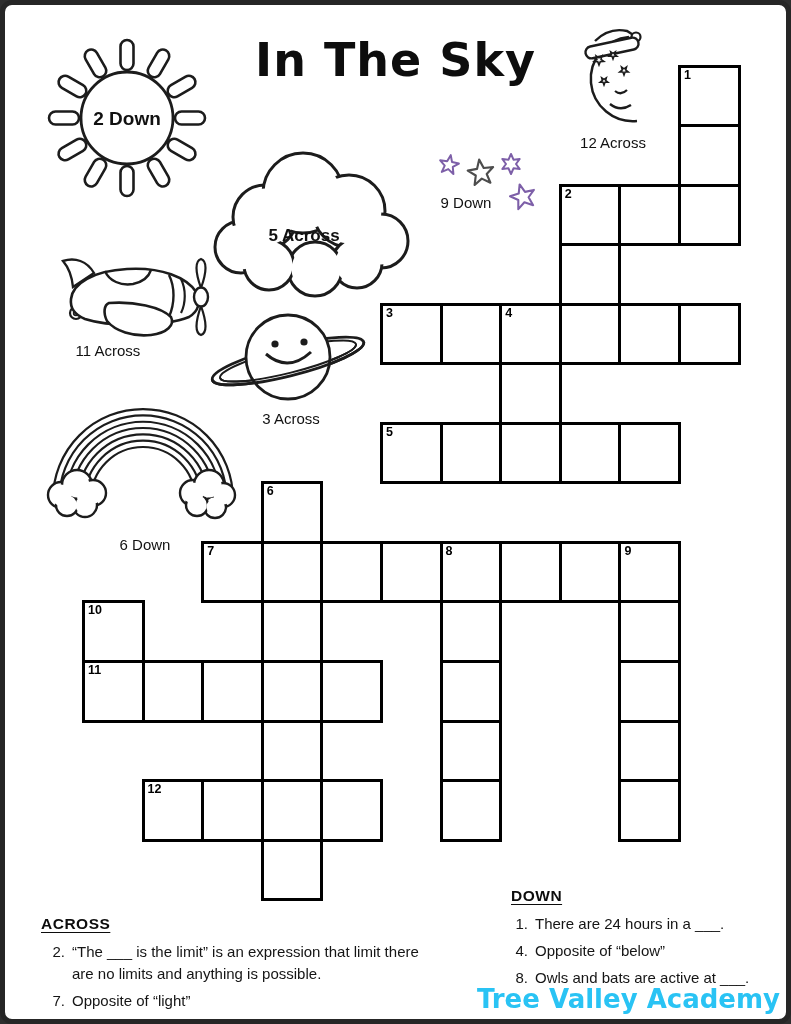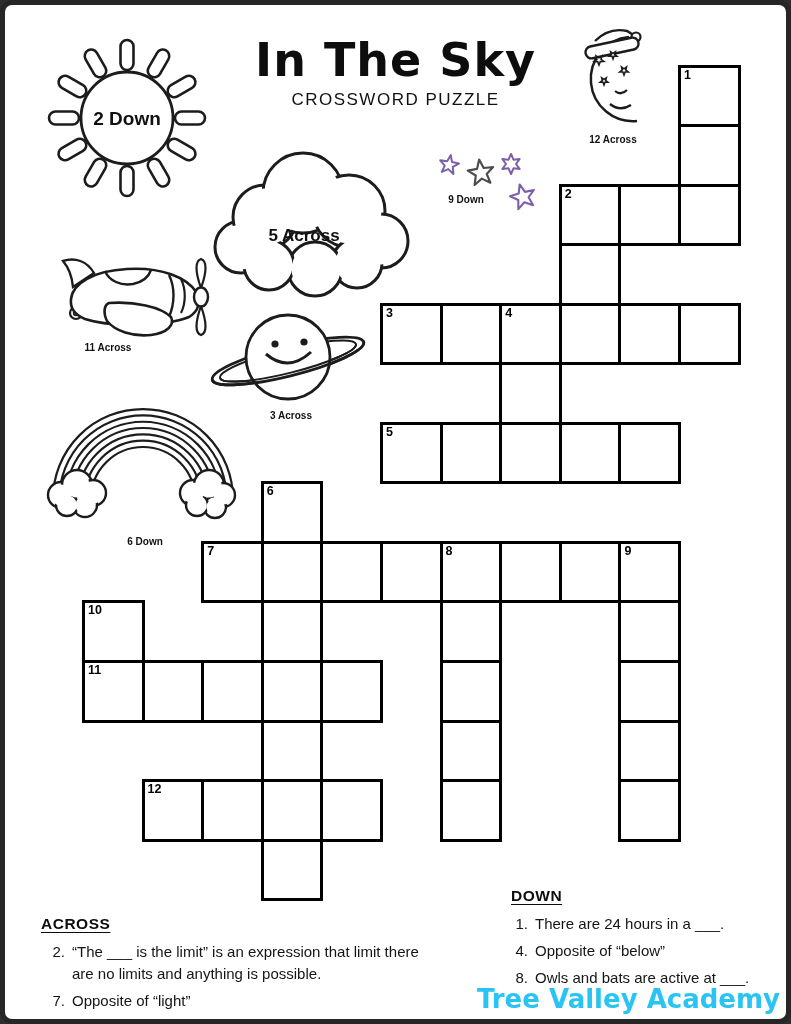--- a/index.html
+++ b/index.html
@@ -13,21 +13,21 @@
   .title{
     left:0;right:0;top:28px;text-align:center;
     font-family:"DejaVu Sans",sans-serif;font-weight:bold;
     font-size:46px;color:#0d0d0d;letter-spacing:1px;
   }
   .subtitle{
     left:0;right:0;top:85px;text-align:center;
     font-size:17px;letter-spacing:1.5px;color:#111;
   }
   .illo-label{
-    font-weight:bold;font-size:10px;color:#111;text-align:center;
+    font-weight:normal;font-size:15px;color:#111;text-align:center;
   }
   svg{position:absolute;overflow:visible;}
   svg text{font-family:"Liberation Sans",sans-serif;font-weight:bold;fill:#111;}
   
   .cell{
     position:absolute;width:62.6px;height:62.55px;
     border:3px solid #000;background:#fff;
   }
   .cellnum{
     position:absolute;left:3px;top:1px;
@@ -52,21 +52,20 @@
   }
   .ink{stroke:#1c1c1c;fill:#fff;}
   .line{stroke:#1c1c1c;fill:none;}
 </style>
 </head>
 <body>
 
 <div class="page">
 
   <div class="abs title">In The Sky</div>
-  <div class="abs subtitle">CROSSWORD PUZZLE</div>
 
   <svg style="left:40px;top:28px" width="164" height="166" viewBox="0 0 164 166">
     <g id="rays">
       <g transform="rotate(0 82 85)">
           <rect class="ink" x="75.5" y="7" width="13" height="30" rx="6.5" stroke-width="2.6"></rect>
         </g>
       <g transform="rotate(30 82 85)">
           <rect class="ink" x="75.5" y="7" width="13" height="30" rx="6.5" stroke-width="2.6"></rect>
         </g>
       <g transform="rotate(60 82 85)">

